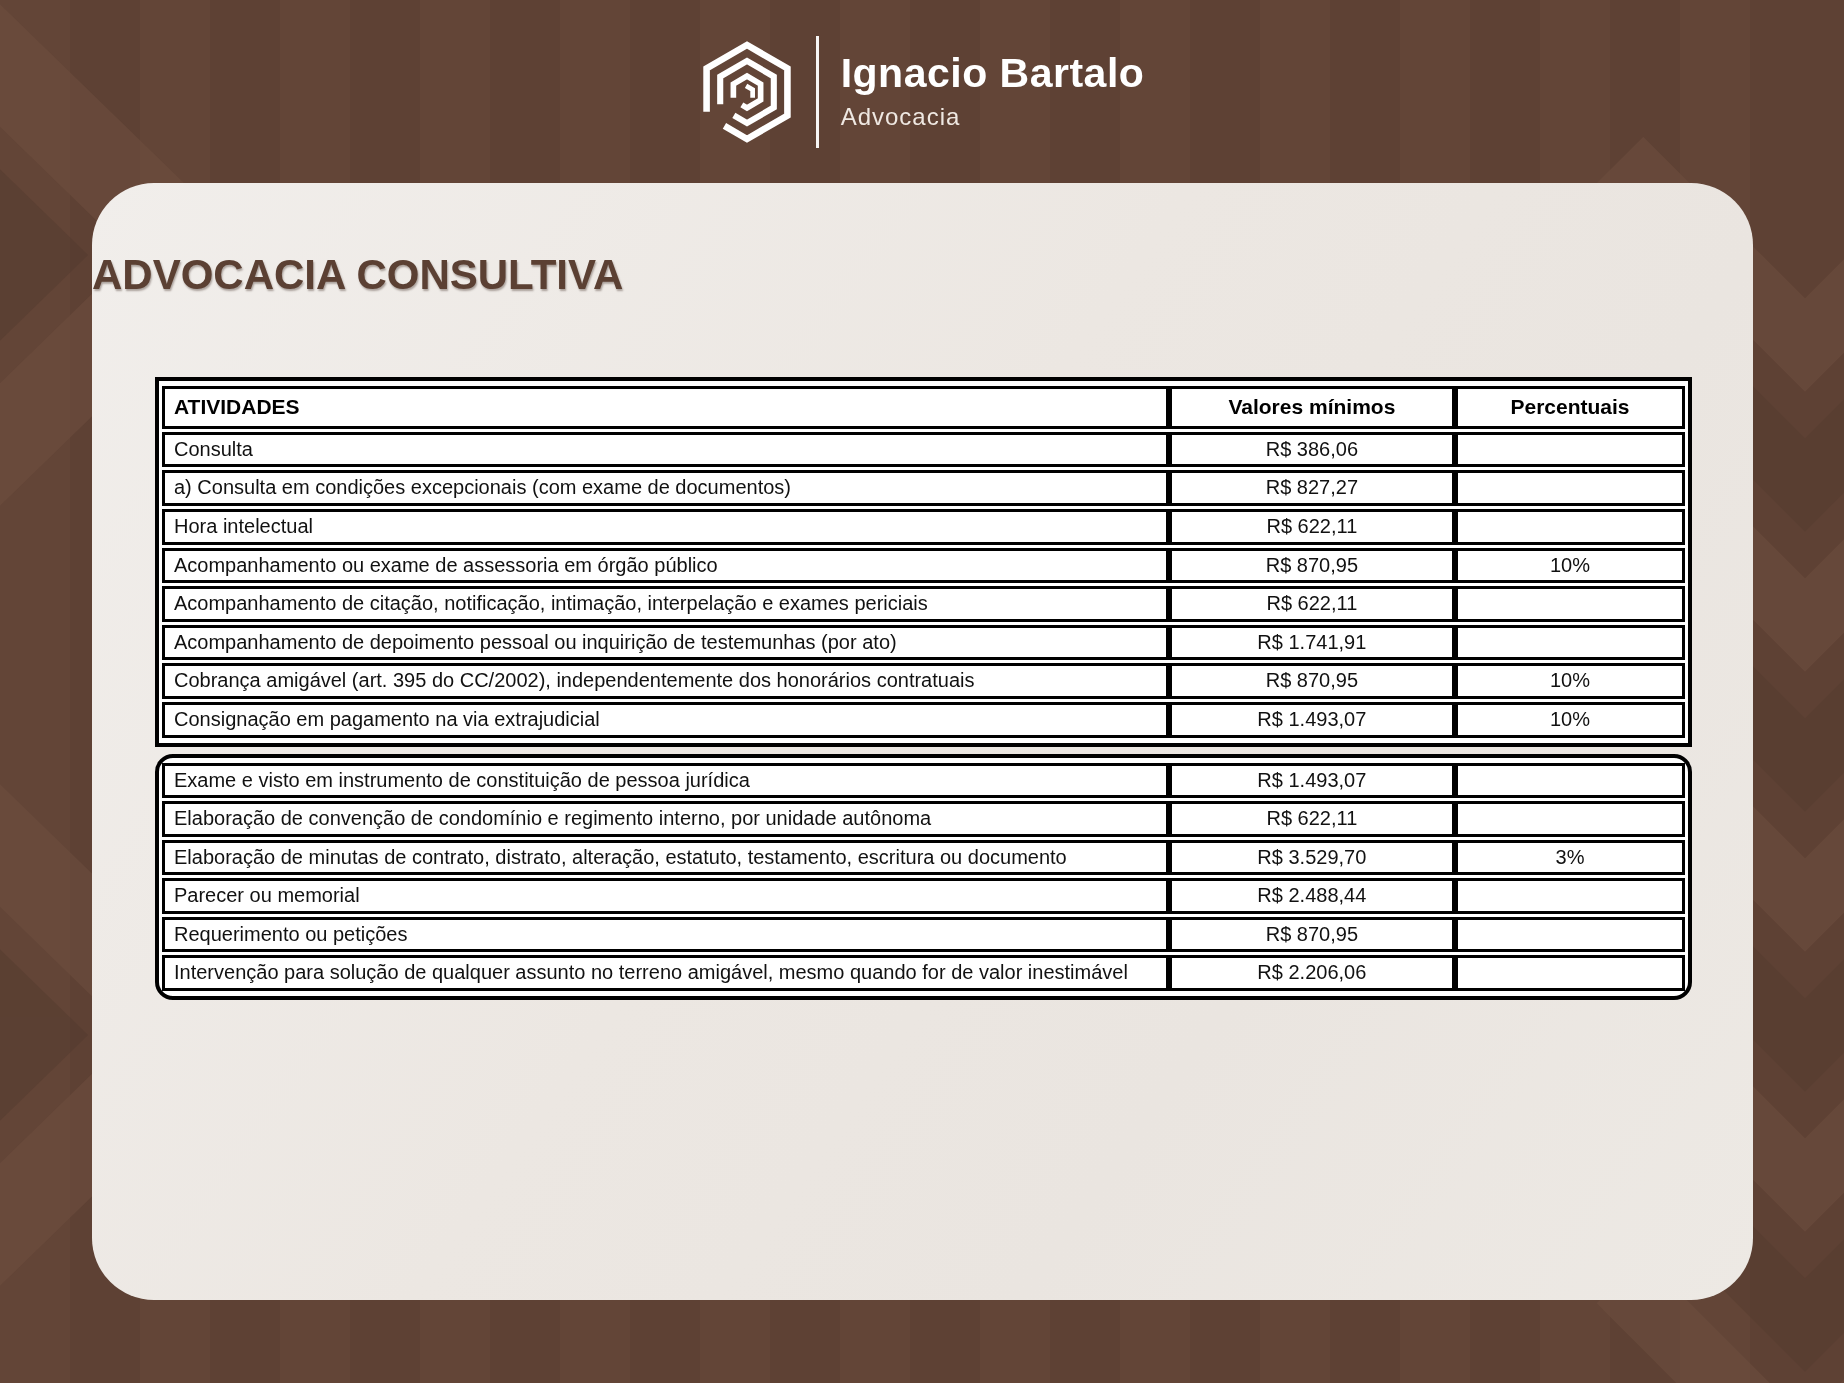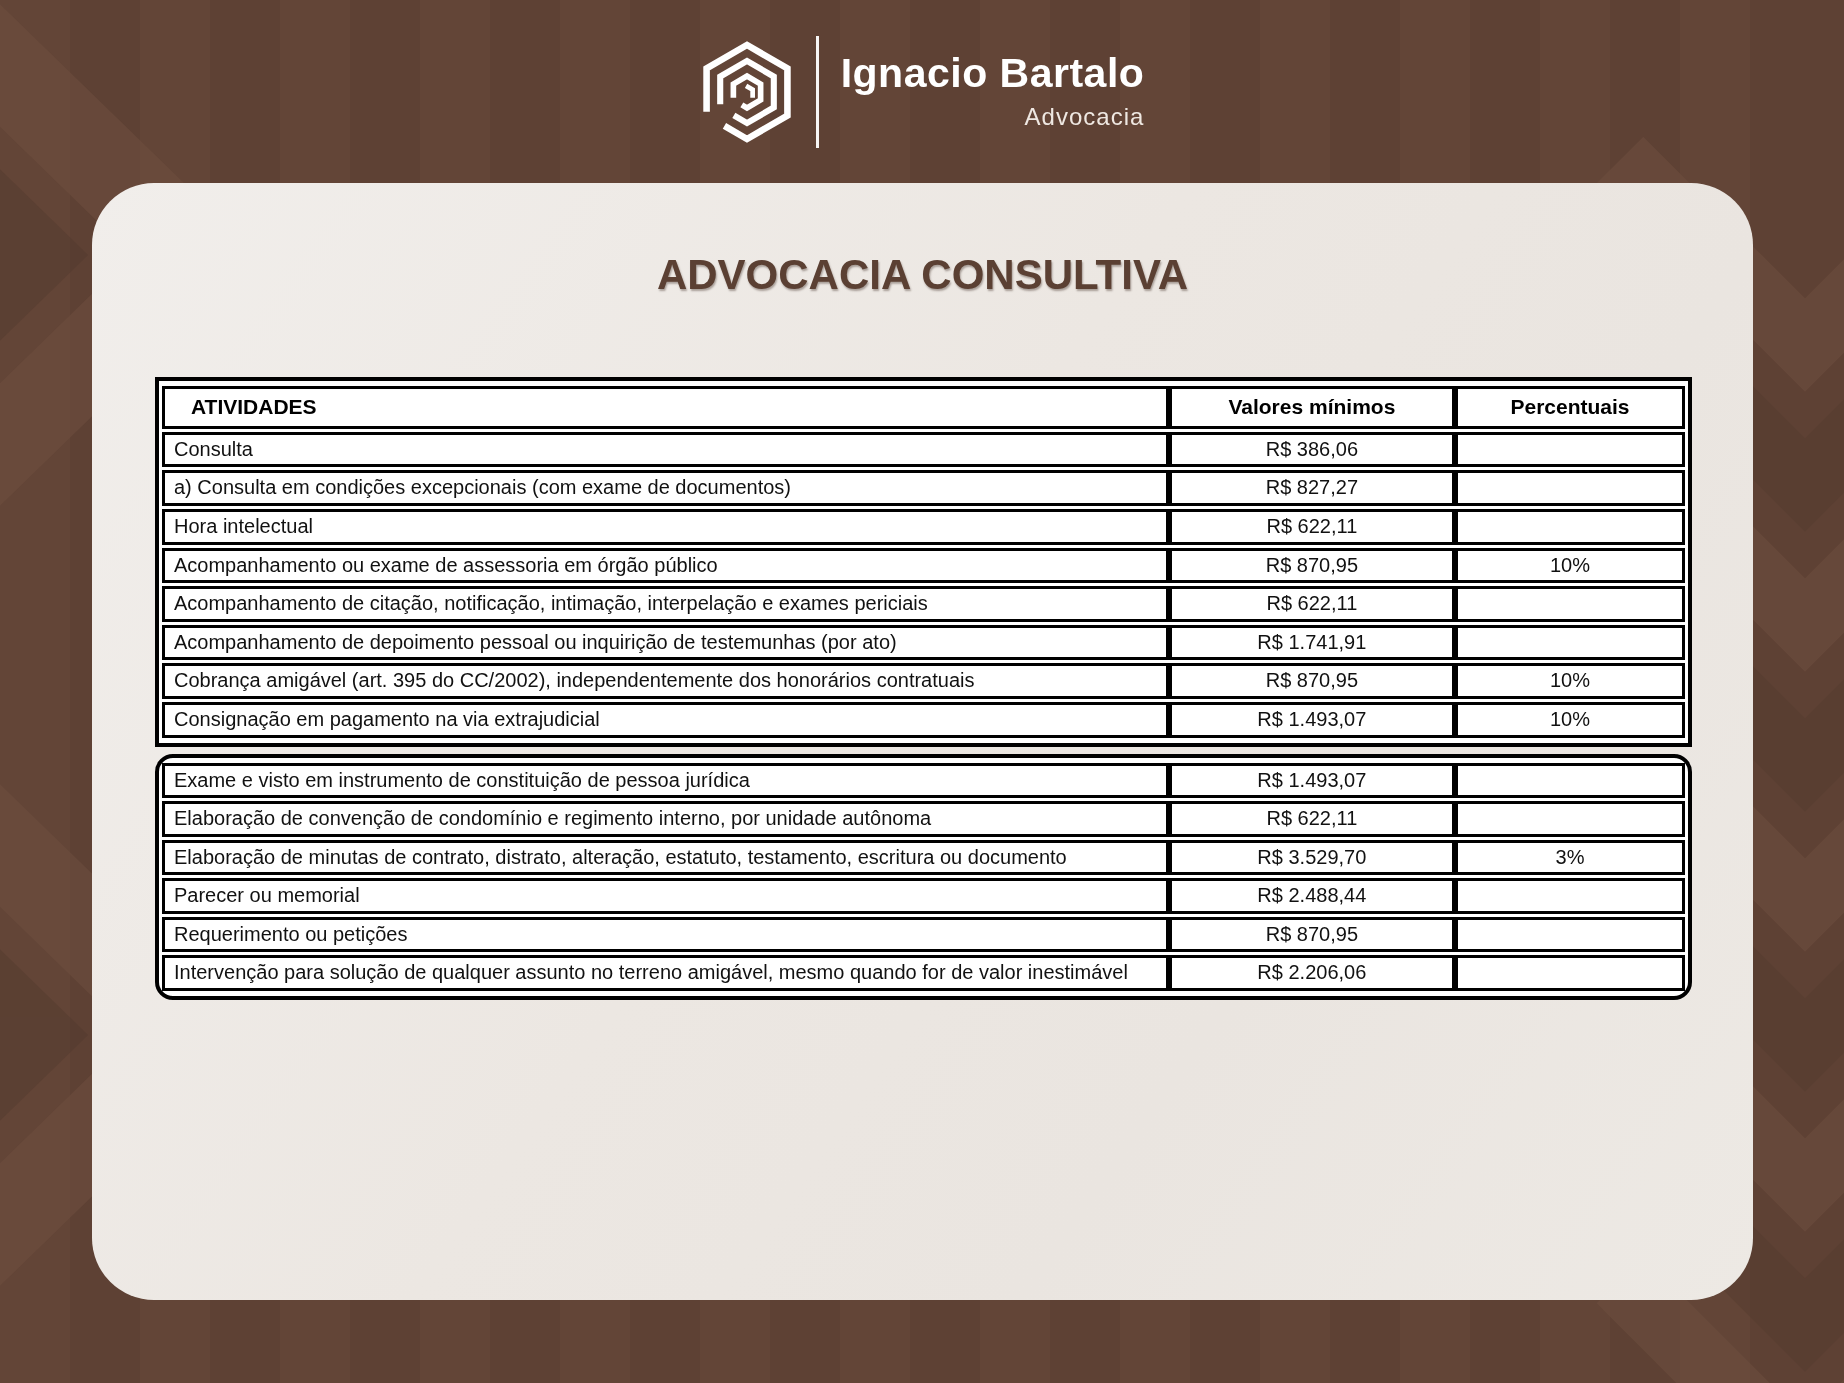--- a/index.html
+++ b/index.html
@@ -13,46 +13,46 @@
 
   
   .brand{
     position:absolute;left:0;top:0;width:100%;height:183px;z-index:2;
     display:flex;align-items:center;justify-content:center;gap:22px;
   }
   .logo-svg{width:94px;height:116px;display:block;}
   .brand-divider{width:3px;height:112px;background:rgba(255,255,255,.95);}
   .brand-text{display:flex;flex-direction:column;justify-content:center;}
   .brand-name{color:#ffffff;font-size:41px;font-weight:bold;letter-spacing:.5px;line-height:1.05;}
-  .brand-sub{color:#EFE8E2;font-size:24px;font-weight:400;letter-spacing:1px;margin-top:8px;text-align:right;}
+  .brand-sub{color:#EFE8E2;font-size:24px;font-weight:400;letter-spacing:1px;margin-top:8px;}
 
   
   .card{
     position:absolute;left:92px;top:183px;width:1661px;height:1117px;z-index:1;
     border-radius:62px;
     background:linear-gradient(125deg,#F1EEEB 0%,#ECE7E2 45%,#EAE5E0 70%,#EDE9E4 100%);
   }
   .card-title{
     margin:0;position:absolute;left:0;top:68px;width:100%;
-    text-align:center;font-size:42px;font-weight:bold;color:#5B4033;
+    font-size:42px;font-weight:bold;color:#5B4033;
     letter-spacing:0px;
     text-shadow:1px 2px 2px rgba(40,20,12,.35);
   }
 
   
   .table-area{position:absolute;left:63px;top:194px;width:1537px;}
   .tbl-block{border:4px solid #000;background:#fff;padding:2px 3px;}
   .tbl-block.second{margin-top:7px;border-radius:18px;}
   table.fees{width:100%;border-collapse:separate;border-spacing:0 3px;table-layout:fixed;}
   .fees th,.fees td{
     border:3px solid #000;background:#fff;color:#111;
     font-size:20px;line-height:1.18;padding:3px 9px;vertical-align:middle;
     overflow:hidden;
   }
-  .fees th{font-size:21px;font-weight:bold;padding:6px 26px;color:#000;}
+  .fees th{font-size:21px;font-weight:bold;padding:6px 9px;color:#000;}
   .h-left,.td-left{text-align:left;}
   .h-center,.td-center{text-align:center;}
   .col-activity{width:66.1%;}
   .col-value{width:18.8%;}
   .col-percent{width:15.1%;}
 </style>
 </head>
 <body>
 
 <div class="page">

